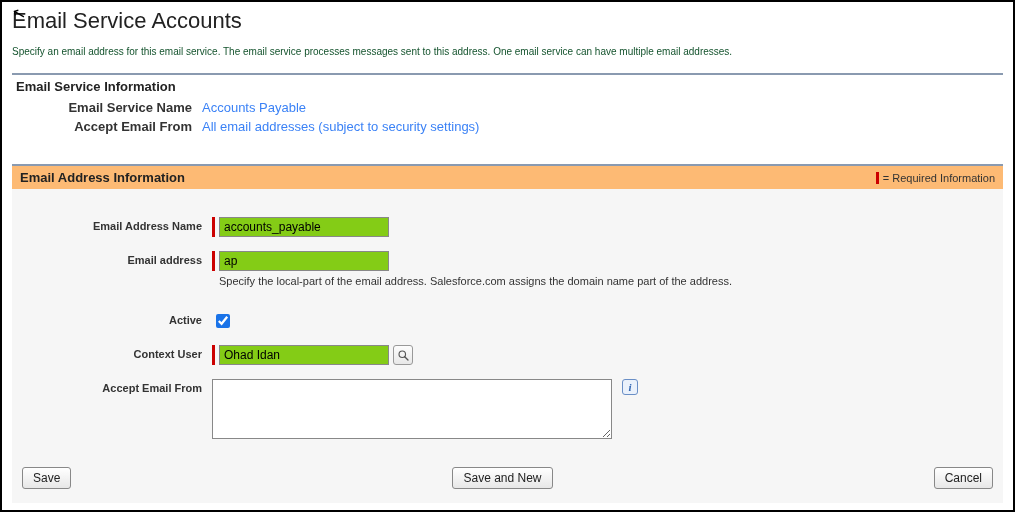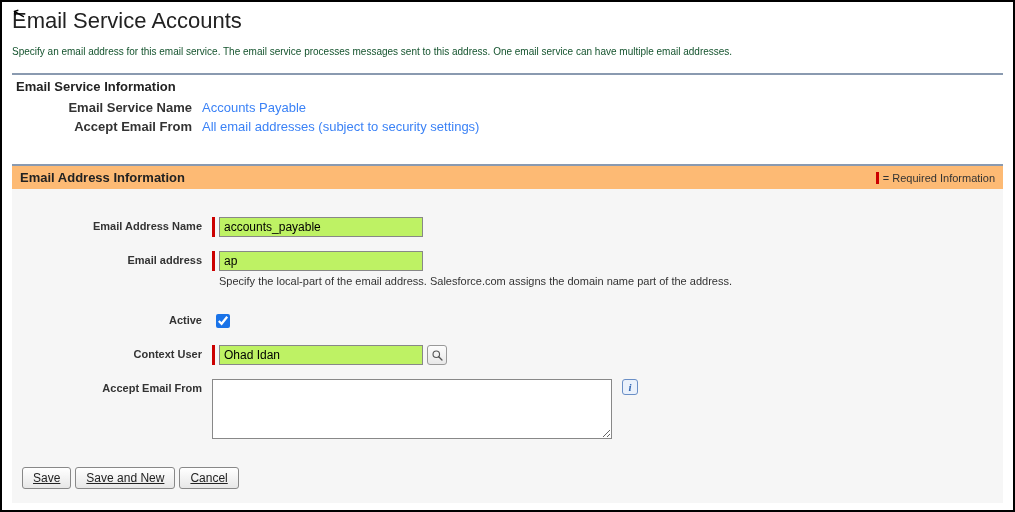--- a/index.html
+++ b/index.html
@@ -130,22 +130,22 @@
     height: 20px;
     background: #c00;
     display: inline-block;
   }
   input[type="text"] {
     border: 1px solid #888;
     height: 20px;
     padding: 1px 4px;
     font-size: 12px;
     font-family: inherit;
-    background: #bef264;
-    width: 204px;
+    background: #84cc16;
+    width: 170px;
   }
   textarea {
     border: 1px solid #888;
     font-size: 12px;
     font-family: inherit;
     background: #fff;
     width: 400px;
     height: 60px;
     resize: both;
     padding: 2px 4px;
@@ -186,24 +186,23 @@
     font-size: 11px;
     font-weight: bold;
     display: inline-flex;
     align-items: center;
     justify-content: center;
     margin-left: 6px;
     align-self: flex-start;
   }
   .button-row {
     display: flex;
-    justify-content: flex-start;
+    justify-content: space-between;
     gap: 4px;
     padding-top: 14px;
-    text-decoration: underline;
   }
   button.action {
     border: 1px solid #888;
     background: linear-gradient(#ffffff, #e7e7e7);
     border-radius: 3px;
     padding: 3px 10px;
     font-size: 12px;
     font-family: inherit;
     color: #222;
     cursor: pointer;

